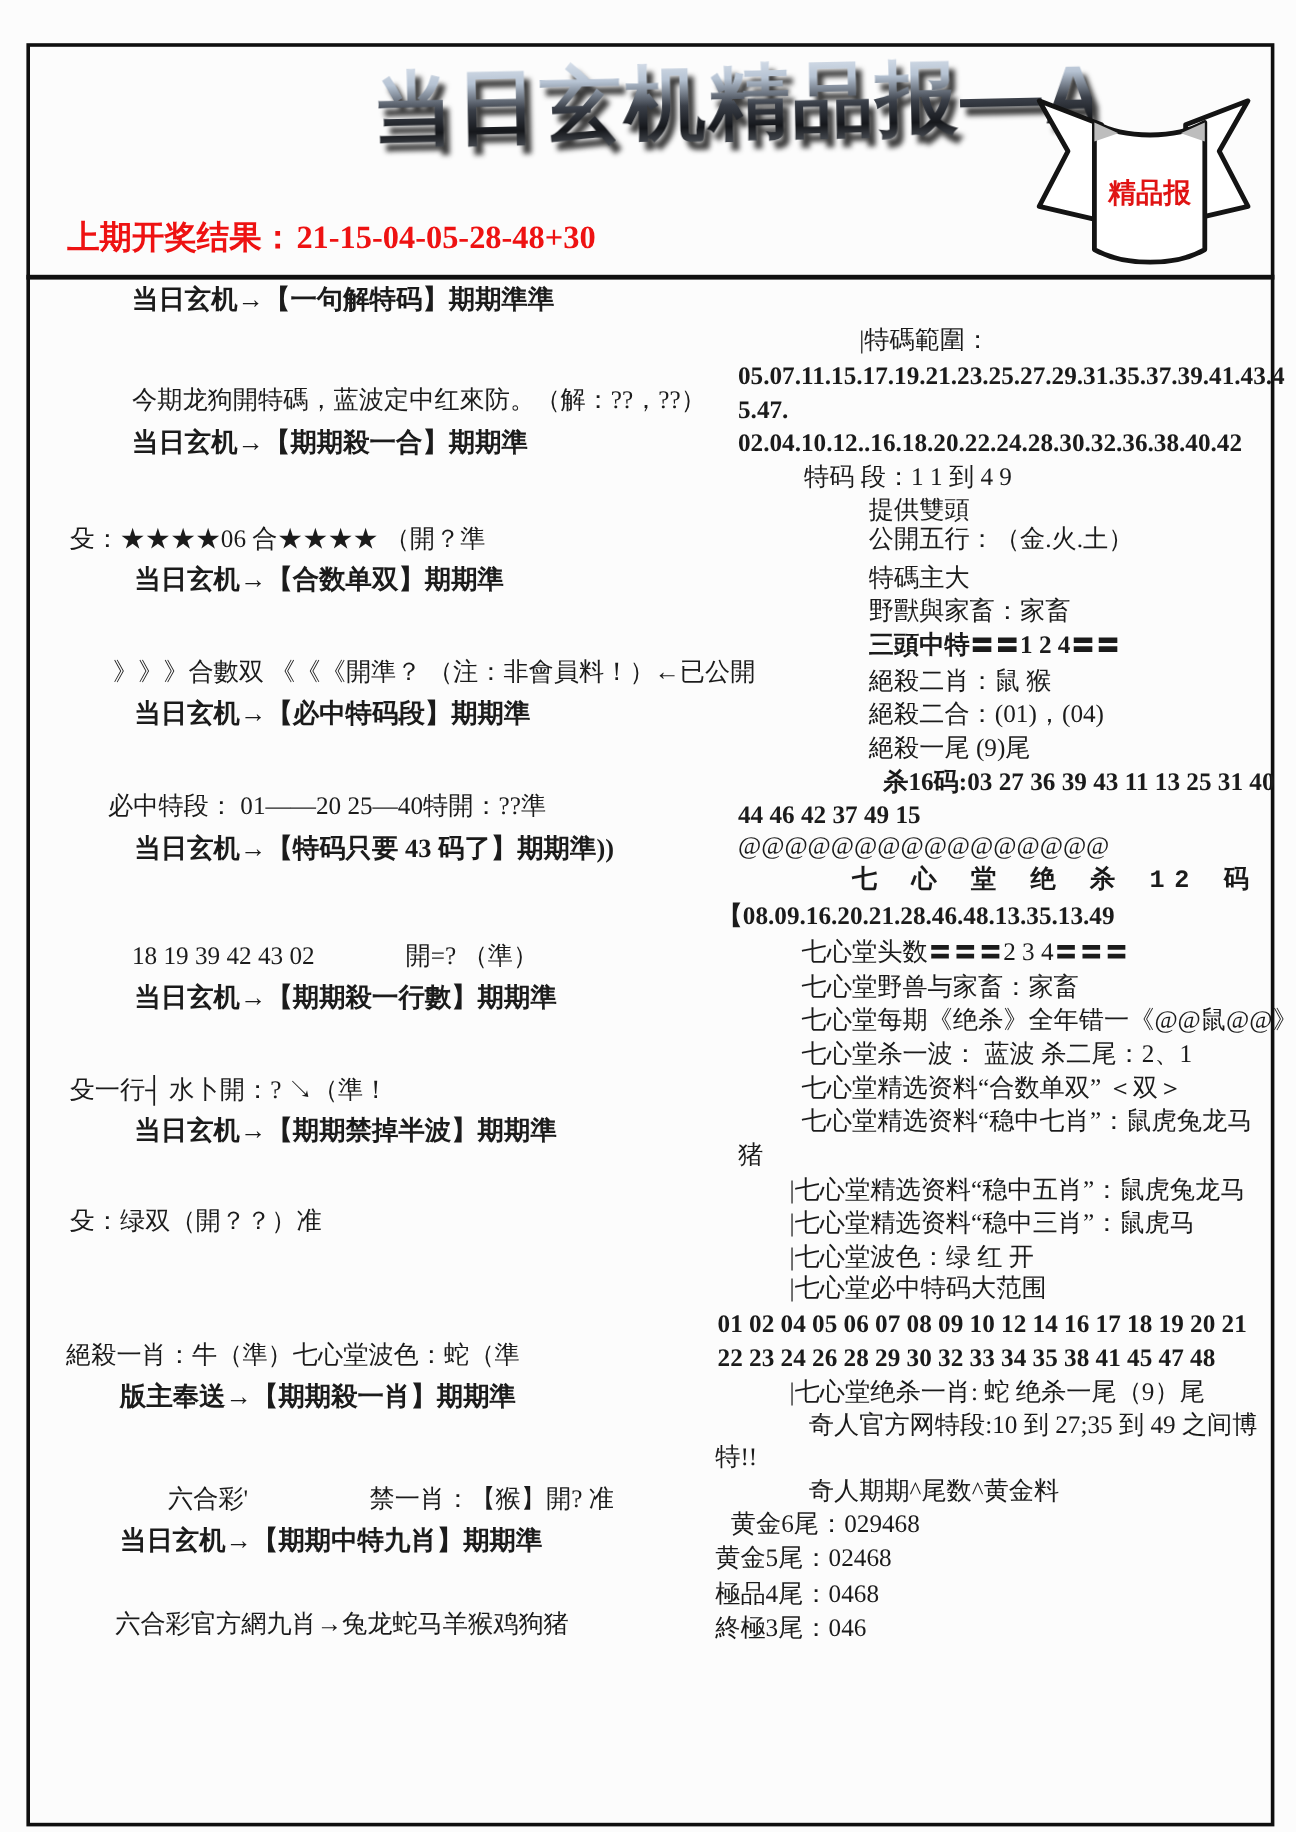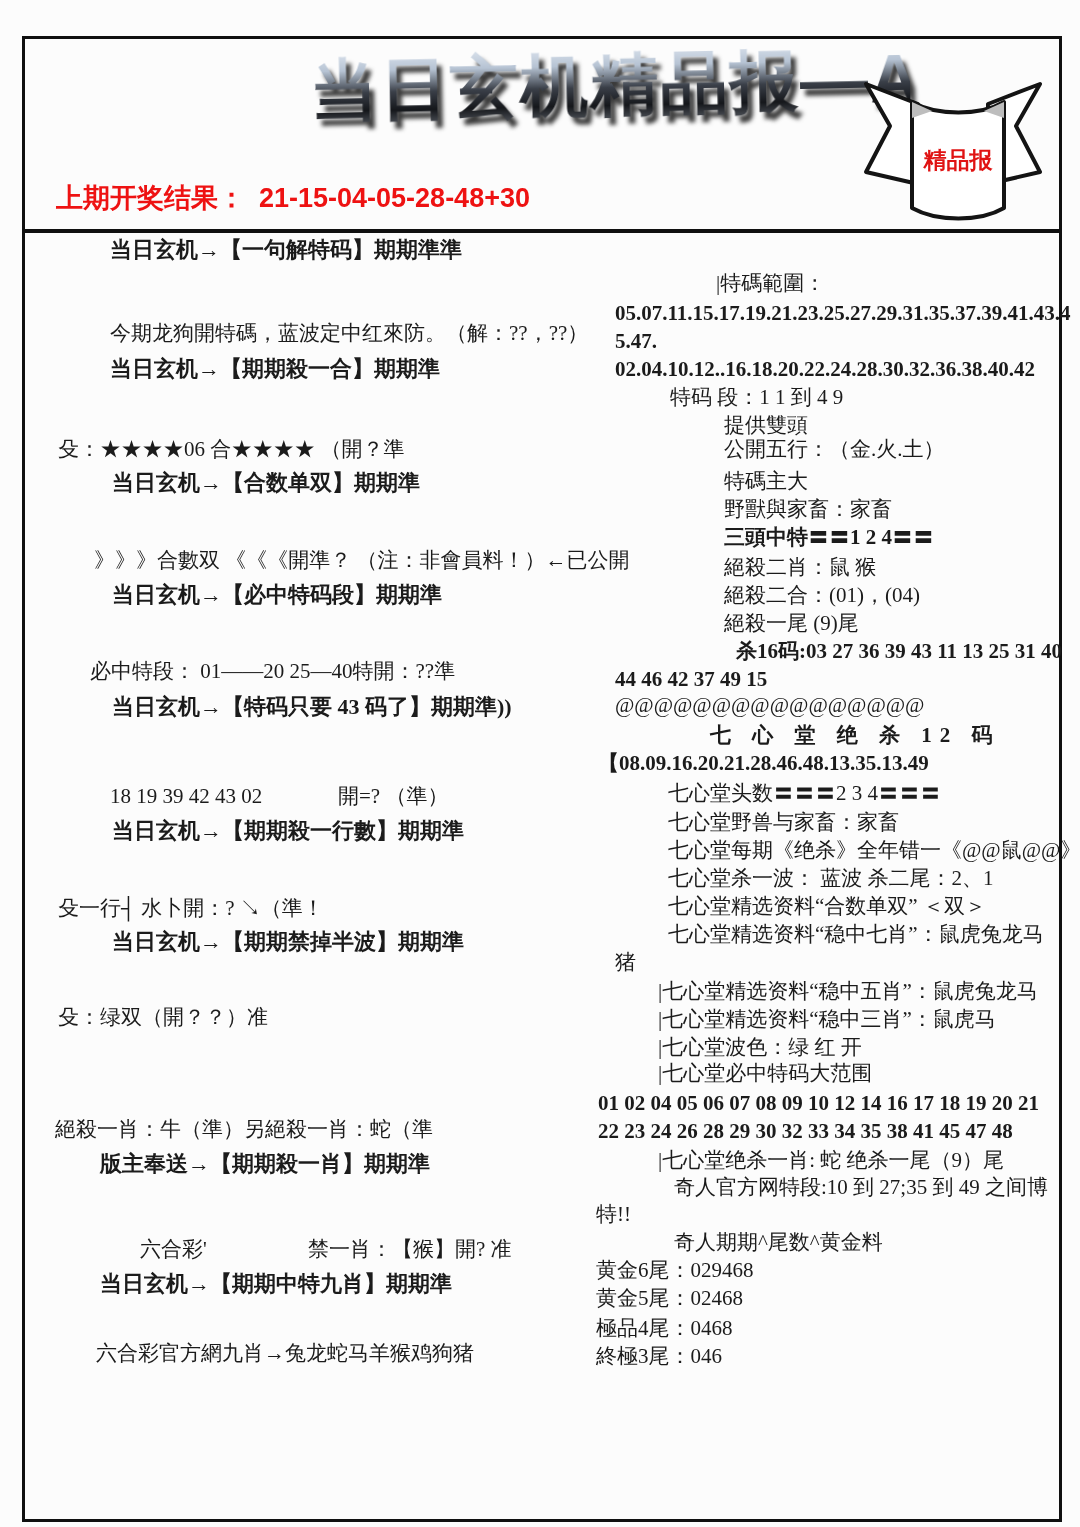--- a/index.html
+++ b/index.html
@@ -12,26 +12,26 @@
   .masthead{position:absolute;left:310px;top:40px;width:600px;text-align:center;
             font-family:"Liberation Sans",sans-serif;font-weight:900;font-size:68px;
             letter-spacing:2px;white-space:nowrap;transform:rotate(-1.2deg);
             background:linear-gradient(180deg,#e8eef6 0%,#b6c3d3 28%,#3a3f48 52%,#15171b 72%,#777d86 100%);
             -webkit-background-clip:text;background-clip:text;color:transparent;
             filter:drop-shadow(5px 7px 2px rgba(10,10,10,.8));}
   .issue{position:absolute;left:320px;top:136px;width:300px;text-align:center;
          font-size:40px;font-weight:700;color:#101010;}
   .result{position:absolute;left:56px;top:180px;font-size:27px;font-weight:700;
           font-family:"Liberation Sans",sans-serif;color:#ee1212;white-space:nowrap;}
-  .result .val{margin-left:14px;}
+  .result .val{margin-left:2px;font-family:Liberation Serif, serif;}
 
   .ln{position:absolute;font-size:21px;line-height:1.25;white-space:nowrap;color:#1b1b1b;}
   .b{font-weight:700;font-size:22px;}
   .num{font-weight:700;}
-  .sp{letter-spacing:8px;font-weight:700;}
+  .sp{letter-spacing:8px;font-weight:700;font-family:Liberation Mono, monospace;}
 
   .scroll{position:absolute;left:852px;top:58px;width:200px;height:180px;}
 </style>
 </head>
 <body>
 
 <div class="page">
   <div class="outer"></div>
 
   <div class="masthead">当日玄机精品报—A</div>
@@ -59,21 +59,21 @@
   <div class="ln" style="top:547px;left:94px">》》》合數双 《《《開準？ （注：非會員料！）←已公開</div>
   <div class="ln b" style="top:581px;left:112px">当日玄机→【必中特码段】期期準</div>
   <div class="ln" style="top:658px;left:90px">必中特段：  01——20 25—40特開：??準</div>
   <div class="ln b" style="top:693px;left:112px">当日玄机→【特码只要 43 码了】期期準))</div>
   <div class="ln" style="top:783px;left:110px">18 19 39 42 43 02</div>
   <div class="ln" style="top:783px;left:338px">開=? （準）</div>
   <div class="ln" style="top:895px;left:58px">殳一行┤ 水卜開：?  ↘（準！</div>
   <div class="ln b" style="top:817px;left:112px">当日玄机→【期期殺一行數】期期準</div>
   <div class="ln b" style="top:928px;left:112px">当日玄机→【期期禁掉半波】期期準</div>
   <div class="ln" style="top:1004px;left:58px">殳：绿双（開？？）准</div>
-  <div class="ln" style="top:1116px;left:55px">絕殺一肖：牛（準）另絕殺一肖：蛇（準</div>
+  <div class="ln" style="top:1116px;left:55px">絕殺一肖：牛（準）七心堂波色：蛇（準</div>
   <div class="ln b" style="top:1150px;left:100px">版主奉送→【期期殺一肖】期期準</div>
   <div class="ln" style="top:1236px;left:140px">六合彩'</div>
   <div class="ln" style="top:1236px;left:308px">禁一肖：【猴】開? 准</div>
   <div class="ln b" style="top:1270px;left:100px">当日玄机→【期期中特九肖】期期準</div>
   <div class="ln" style="top:1340px;left:96px">六合彩官方網九肖→兔龙蛇马羊猴鸡狗猪</div>
 
   <div class="ln" style="top:270px;left:716px">|特碼範圍：</div>
   <div class="ln num" style="top:300px;left:615px">05.07.11.15.17.19.21.23.25.27.29.31.35.37.39.41.43.4</div>
   <div class="ln num" style="top:328px;left:615px">5.47.</div>
   <div class="ln num" style="top:356px;left:615px">02.04.10.12..16.18.20.22.24.28.30.32.36.38.40.42</div>
@@ -101,17 +101,17 @@
   <div class="ln" style="top:978px;left:658px">|七心堂精选资料“稳中五肖”：鼠虎兔龙马</div>
   <div class="ln" style="top:1006px;left:658px">|七心堂精选资料“稳中三肖”：鼠虎马</div>
   <div class="ln" style="top:1034px;left:658px">|七心堂波色：绿 红 开</div>
   <div class="ln" style="top:1060px;left:658px">|七心堂必中特码大范围</div>
   <div class="ln num" style="top:1090px;left:598px">01 02 04 05 06 07 08 09 10 12 14 16 17 18 19 20 21</div>
   <div class="ln num" style="top:1118px;left:598px">22 23 24 26 28 29 30 32 33 34 35 38 41 45 47 48</div>
   <div class="ln" style="top:1147px;left:658px">|七心堂绝杀一肖: 蛇 绝杀一尾（9）尾</div>
   <div class="ln" style="top:1174px;left:674px">奇人官方网特段:10 到 27;35 到 49 之间博</div>
   <div class="ln" style="top:1201px;left:596px">特!!</div>
   <div class="ln" style="top:1229px;left:674px">奇人期期^尾数^黄金料</div>
-  <div class="ln" style="top:1257px;left:596px">黄金6尾：029468</div>
+  <div class="ln" style="top:1257px;left:609px">黄金6尾：029468</div>
   <div class="ln" style="top:1285px;left:596px">黄金5尾：02468</div>
   <div class="ln" style="top:1315px;left:596px">極品4尾：0468</div>
   <div class="ln" style="top:1343px;left:596px">終極3尾：046</div>
 </div>
 
 </body></html>

